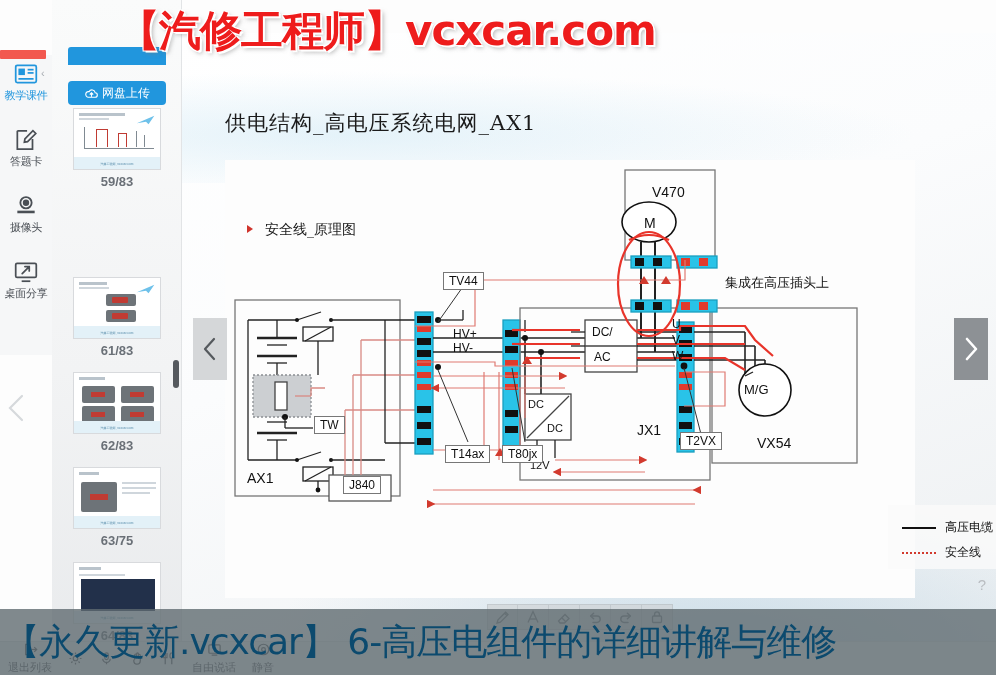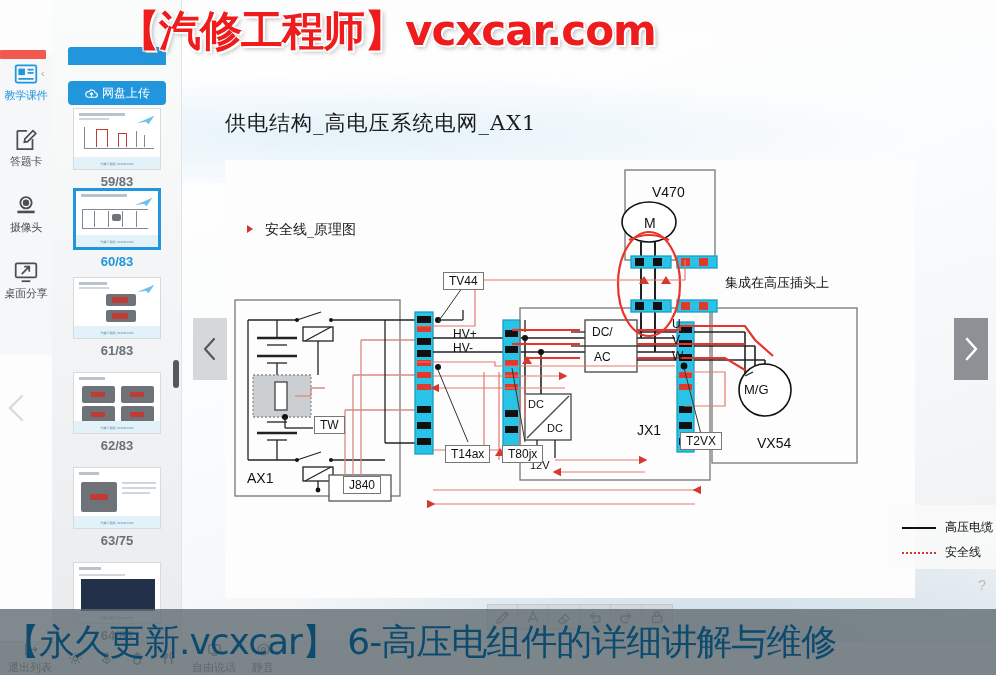--- a/index.html
+++ b/index.html
@@ -342,44 +342,20 @@
           <div class="m-line" style="left:54px;top:6px;width:1px;height:16px;"></div>
           <div class="m-line" style="left:62px;top:10px;width:1px;height:12px;"></div>
         </div>
         <div class="m-foot">
             <span class="m-foot-txt">汽修工程师_vcxcar.com</span>
           </div>
       </div>
       <div class="thumb-num">59/83</div>
     </div>
 
-    <div class="thumb-wrap" style="top:188px;">
-      <div class="thumb-card sel">
-        <div class="m-hdr" style="top:3px;"></div>
-        <span class="m-plane">
-          <svg viewBox="0 0 24 14" fill="currentColor">
-              <path d="M1 11 22 2l-7 10-3-3z"></path>
-            </svg>
-        </span>
-        <div class="m-ckt" style="left:6px;top:14px;right:6px;bottom:14px;">
-          <div class="m-line" style="left:0;top:4px;width:1px;height:20px;"></div>
-          <div class="m-line" style="left:0;top:4px;width:66px;height:1px;"></div>
-          <div class="m-line" style="left:0;top:23px;width:66px;height:1px;"></div>
-          <div class="m-line" style="left:12px;top:6px;width:1px;height:16px;"></div>
-          <div class="m-line" style="left:26px;top:6px;width:1px;height:16px;"></div>
-          <div class="m-line" style="left:40px;top:6px;width:1px;height:16px;"></div>
-          <div class="m-line" style="left:54px;top:6px;width:1px;height:16px;"></div>
-          <div class="m-gry" style="left:30px;top:9px;width:9px;height:7px;"></div>
-        </div>
-        <div class="m-foot">
-            <span class="m-foot-txt">汽修工程师_vcxcar.com</span>
-          </div>
-      </div>
-      <div class="thumb-num sel">60/83</div>
-    </div>
 
     <div class="thumb-wrap" style="top:277px;">
       <div class="thumb-card">
         <div class="m-hdr" style="width:28px;"></div>
           <div class="m-hdr2"></div>
         <span class="m-plane">
           <svg viewBox="0 0 24 14" fill="currentColor">
               <path d="M1 11 22 2l-7 10-3-3z"></path>
             </svg>
         </span>

